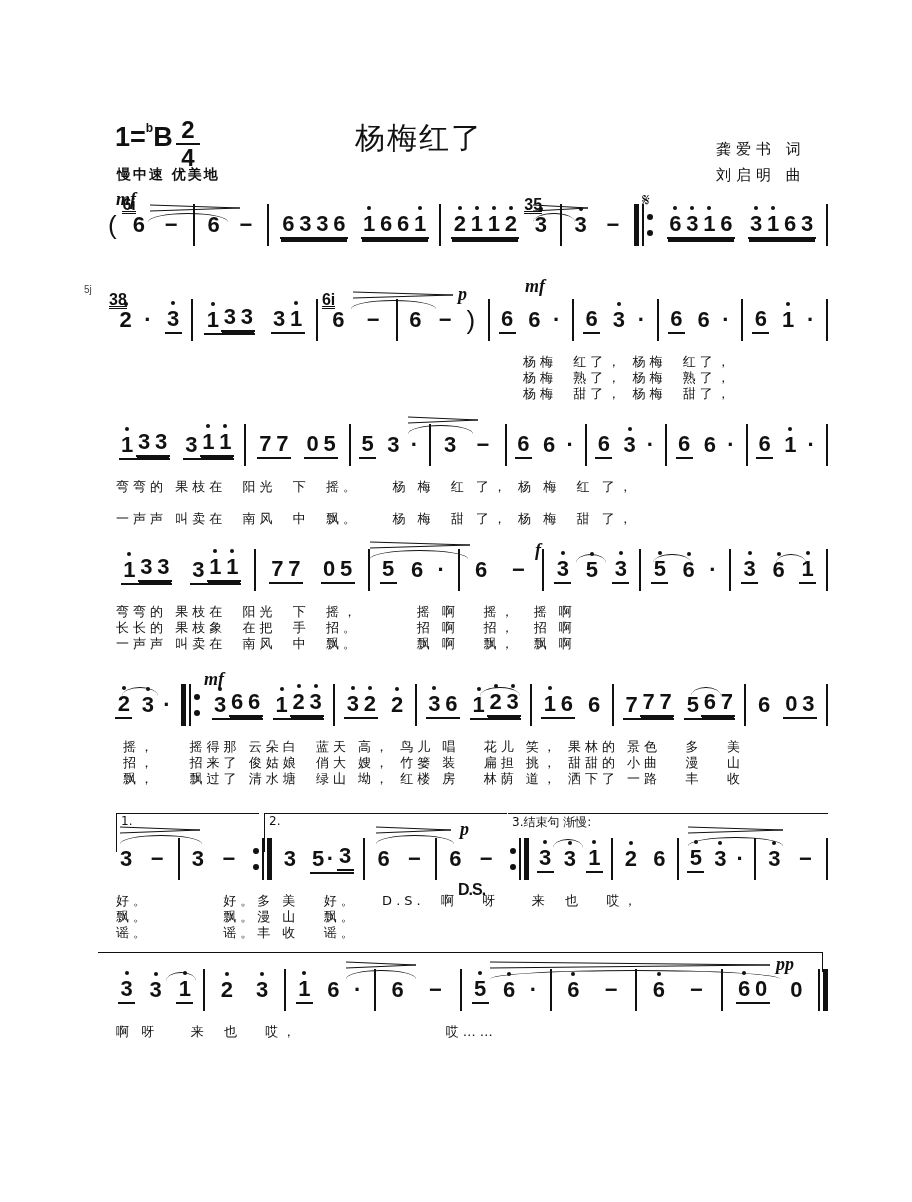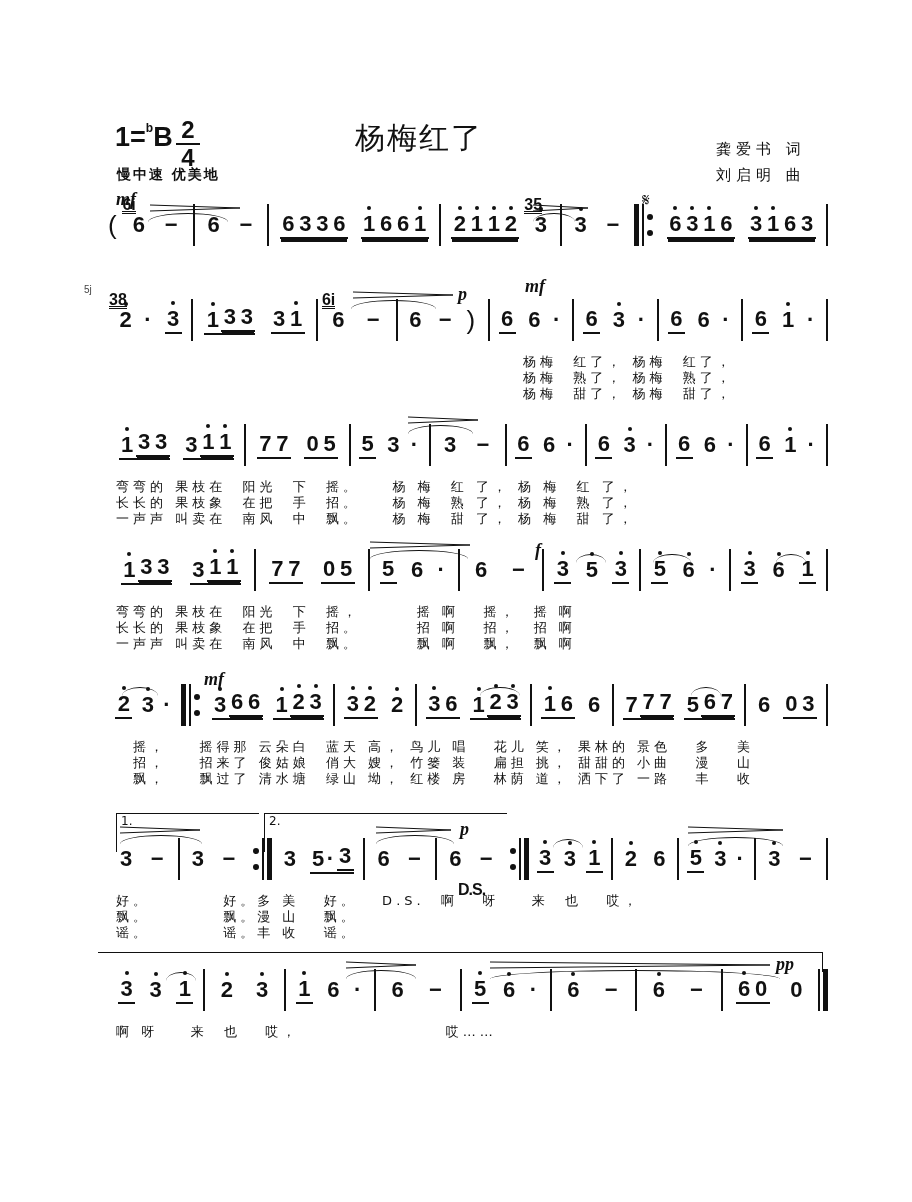--- a/index.html
+++ b/index.html
@@ -273,21 +273,20 @@
     <span class="bar"></span>
     <div class="measure">
         <span class="note u1">6</span>
         <span class="note">1<i class="hi"></i></span>
         <span class="aug">·</span>
       </div>
     <span class="bar"></span>
   </div>
   <div class="lyrics" style="margin-left:8px;">
     <div class="lyr-line" style="top:0;">弯弯的 果枝在  阳光  下  摇。    杨 梅  红 了， 杨 梅  红 了，</div>
-    <div class="lyr-line" style="top:16px;">长长的 果枝象  在把  手  招。    杨 梅  熟 了， 杨 梅  熟 了，</div>
     <div class="lyr-line" style="top:32px;">一声声 叫卖在  南风  中  飘。    杨 梅  甜 了， 杨 梅  甜 了，</div>
   </div>
 </div>
 
 <div class="row" style="top:540px;">
   <div class="slur" style="left:262px;top:10px;width:98px;"></div>
   <svg class="hairpin" style="left:262px;top:0;width:100px;" viewBox="0 0 100 10">
       <polyline points="0,2 100,5 0,8" fill="none" stroke="#111" stroke-width="1"></polyline>
     </svg>
   <div class="dyn" style="left:427px;top:0px;">f</div>
@@ -445,30 +444,31 @@
     <span class="bar"></span>
     <div class="measure">
       <span class="note">6</span>
       <span class="group u1">
           <span class="note">0</span>
           <span class="note">3</span>
         </span>
     </div>
     <span class="bar"></span>
   </div>
-  <div class="lyrics" style="margin-left:25px;">
+  <div class="lyrics" style="margin-left:15px;">
     <div class="lyr-line" style="top:0;">摇，    摇得那 云朵白  蓝天 高， 鸟儿 唱   花儿 笑， 果林的 景色   多   美</div>
     <div class="lyr-line" style="top:32px;">飘，    飘过了 清水塘  绿山 坳， 红楼 房   林荫 道， 洒下了 一路   丰   收</div>
     <div class="lyr-line" style="top:16px;">招，    招来了 俊姑娘  俏大 嫂， 竹篓 装   扁担 挑， 甜甜的 小曲   漫   山</div>
   </div>
 </div>
 
 <div class="row" style="top:825px;">
   <div class="volta" style="left:8px;top:-12px;width:138px;"><span>1.</span></div>
   <div class="volta" style="left:156px;top:-12px;width:238px;"><span>2.</span></div>
+  <div class="volta" style="left:400px;top:-12px;width:316px;border-left:none;"><span>3.结束句 渐慢:</span></div>
   <div class="slur" style="left:12px;top:10px;width:82px;"></div>
   <svg class="hairpin" style="left:12px;top:0;width:80px;" viewBox="0 0 80 10">
       <polyline points="0,2 80,5 0,8" fill="none" stroke="#111" stroke-width="1"></polyline>
     </svg>
   <div class="slur" style="left:268px;top:10px;width:78px;"></div>
   <svg class="hairpin" style="left:268px;top:0;width:75px;" viewBox="0 0 75 10">
       <polyline points="0,2 75,5 0,8" fill="none" stroke="#111" stroke-width="1"></polyline>
     </svg>
   <div class="dyn" style="left:352px;top:-6px;">p</div>
   <div class="slur" style="left:445px;top:14px;width:30px;"></div>

